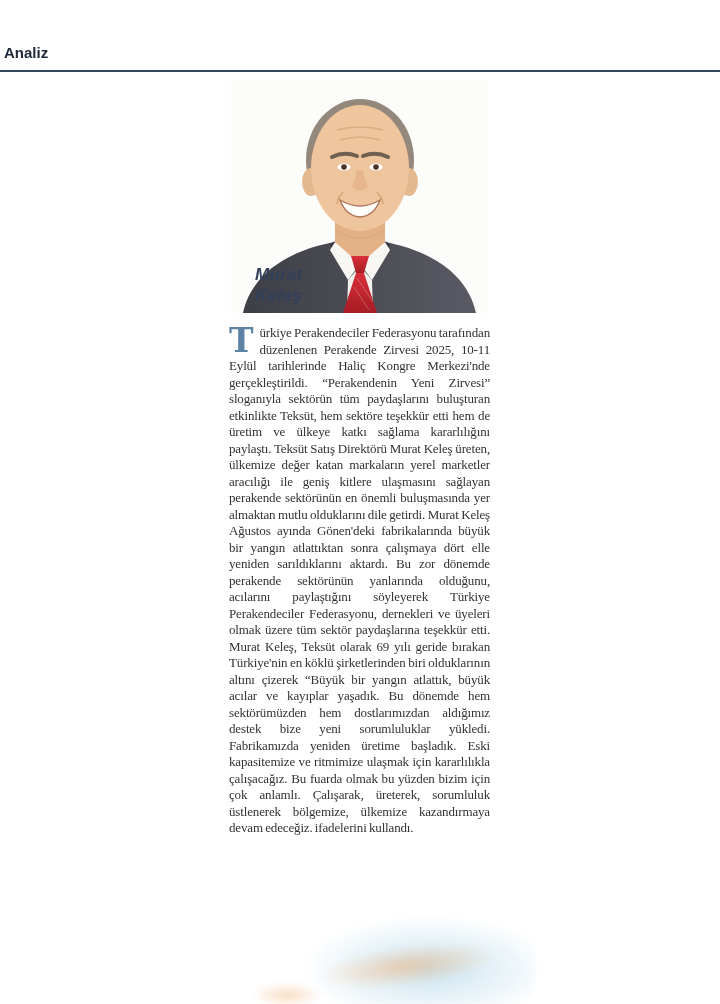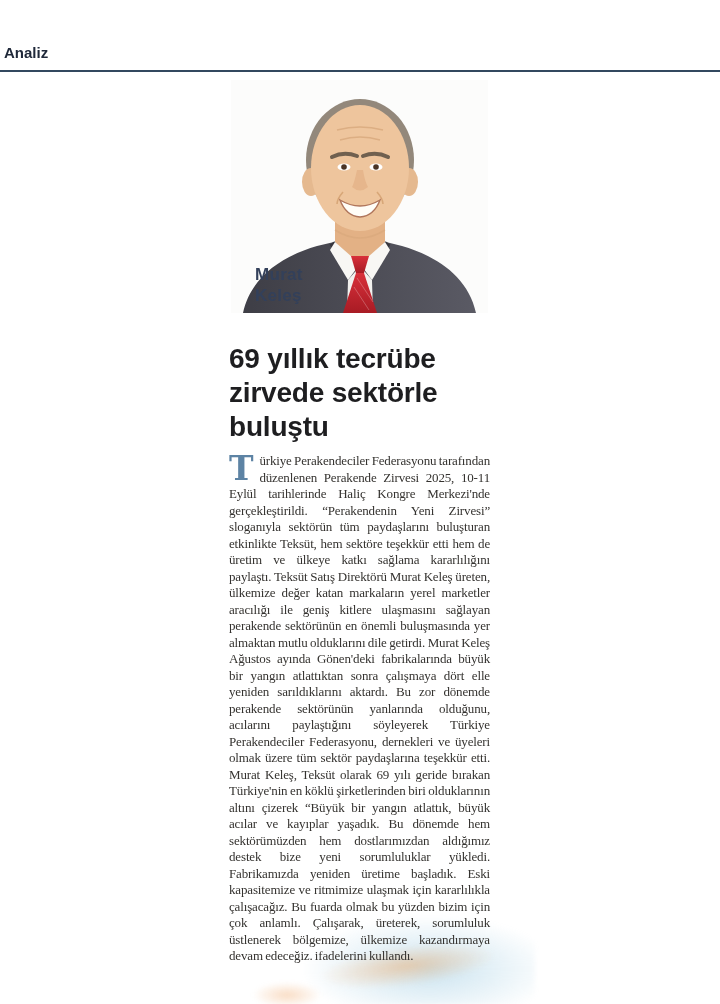--- a/index.html
+++ b/index.html
@@ -35,21 +35,21 @@
   }
   .wm-orange2{
     left:252px;top:982px;width:70px;height:26px;
     background:radial-gradient(ellipse, rgba(240,170,110,.40), rgba(240,170,110,0) 70%);
   }
   
   .article{
     position:absolute;left:229px;top:80px;width:261px;z-index:1;
   }
   .photo{
-    position:relative;width:257px;height:233px;margin:0 0 29px 2px;
+    position:relative;width:257px;height:233px;margin:0 0 12px 2px;font-style:italic;
   }
   .photo svg{display:block;}
   .photo-caption{
     position:absolute;left:24px;top:184px;
     font-size:17px;line-height:21px;font-weight:bold;
     color:#33405a;letter-spacing:.3px;
   }
   h1.headline{
     margin:0 0 9px 0;
     font-family:"Liberation Sans", sans-serif;
@@ -134,19 +134,18 @@
         <path d="M125,193 L133,193 L146,233 L112,233 Z" fill="url(#tieg)"></path>
         <path d="M126,198 L142,222 M123,207 L138,230" stroke="#ffffff" stroke-width="1" opacity=".25" fill="none"></path>
       </g>
     </svg>
     <figcaption class="photo-caption">
       <span>Murat</span><br>
       <span>Keleş</span>
     </figcaption>
   </figure>
 
-  <h1 class="headline">69 yıllık tecrübe zirvede sektörle buluştu</h1>
 
   <div class="body-text" lang="tr">
     <span class="dropcap">T</span><span>ürkiye Perakendeciler Federasyonu tarafından düzenlenen Perakende Zirvesi 2025, 10-11 Eylül tarihlerinde Haliç Kongre Merkezi'nde gerçekleştirildi. “Perakendenin Yeni Zirvesi” sloganıyla sektörün tüm paydaşlarını buluşturan etkinlikte Teksüt, hem sektöre teşekkür etti hem de üretim ve ülkeye katkı sağlama kararlılığını paylaştı. Teksüt Satış Direktörü Murat Keleş üreten, ülkemize değer katan markaların yerel marketler aracılığı ile geniş kitlere ulaşmasını sağlayan perakende sektörünün en önemli buluşmasında yer almaktan mutlu olduklarını dile getirdi. Murat Keleş Ağustos ayında Gönen'deki fabrikalarında büyük bir yangın atlattıktan sonra çalışmaya dört elle yeniden sarıldıklarını aktardı. Bu zor dönemde perakende sektörünün yanlarında olduğunu, acılarını paylaştığını söyleyerek Türkiye Perakendeciler Federasyonu, dernekleri ve üyeleri olmak üzere tüm sektör paydaşlarına teşekkür etti. Murat Keleş, Teksüt olarak 69 yılı geride bırakan Türkiye'nin en köklü şirketlerinden biri olduklarının altını çizerek “Büyük bir yangın atlattık, büyük acılar ve kayıplar yaşadık. Bu dönemde hem sektörümüzden hem dostlarımızdan aldığımız destek bize yeni sorumluluklar yükledi. Fabrikamızda yeniden üretime başladık. Eski kapasitemize ve ritmimize ulaşmak için kararlılıkla çalışacağız. Bu fuarda olmak bu yüzden bizim için çok anlamlı. Çalışarak, üreterek, sorumluluk üstlenerek bölgemize, ülkemize kazandırmaya devam edeceğiz. ifadelerini kullandı.</span>
   </div>
 
 </main>
 
 </body></html>

